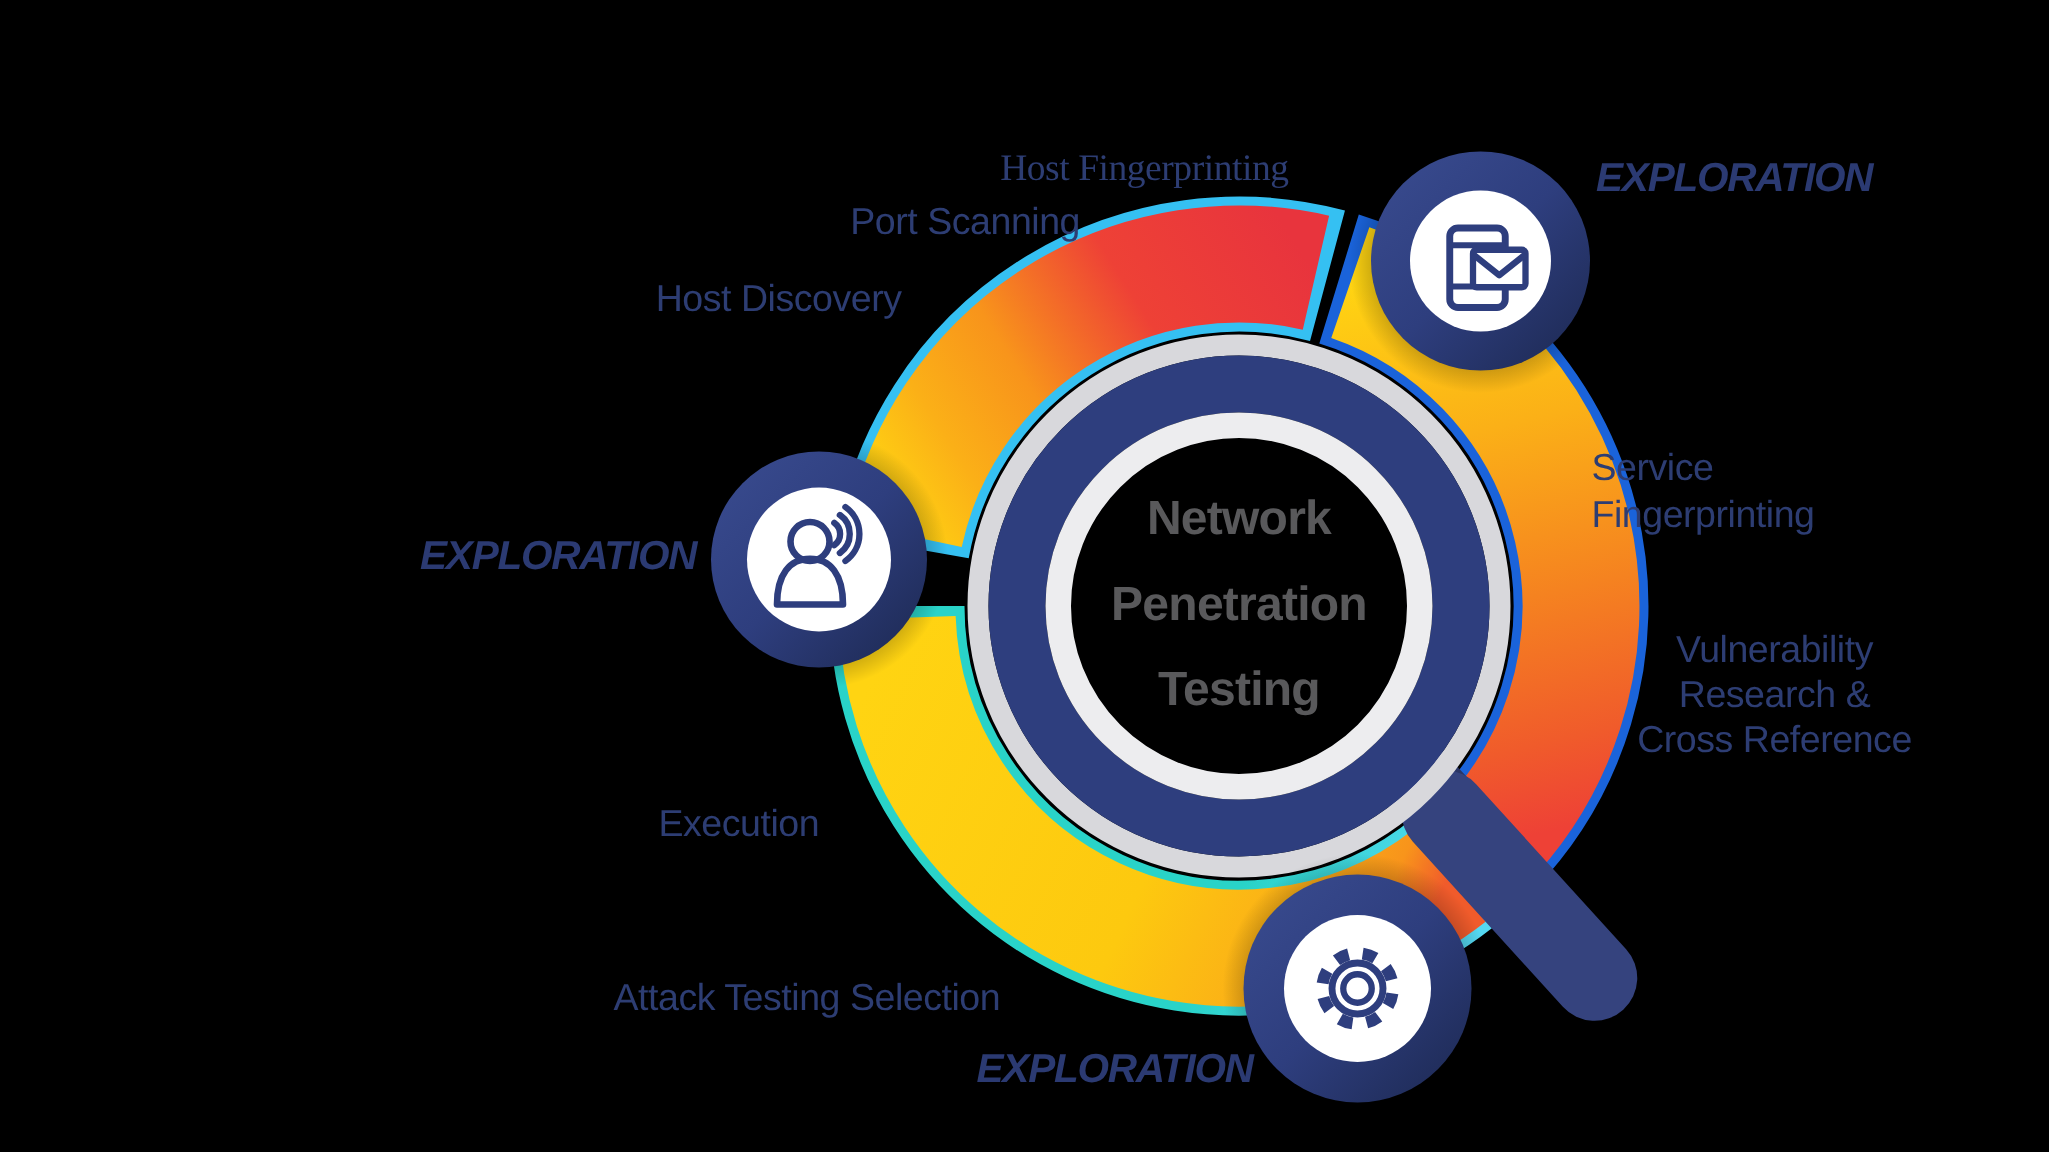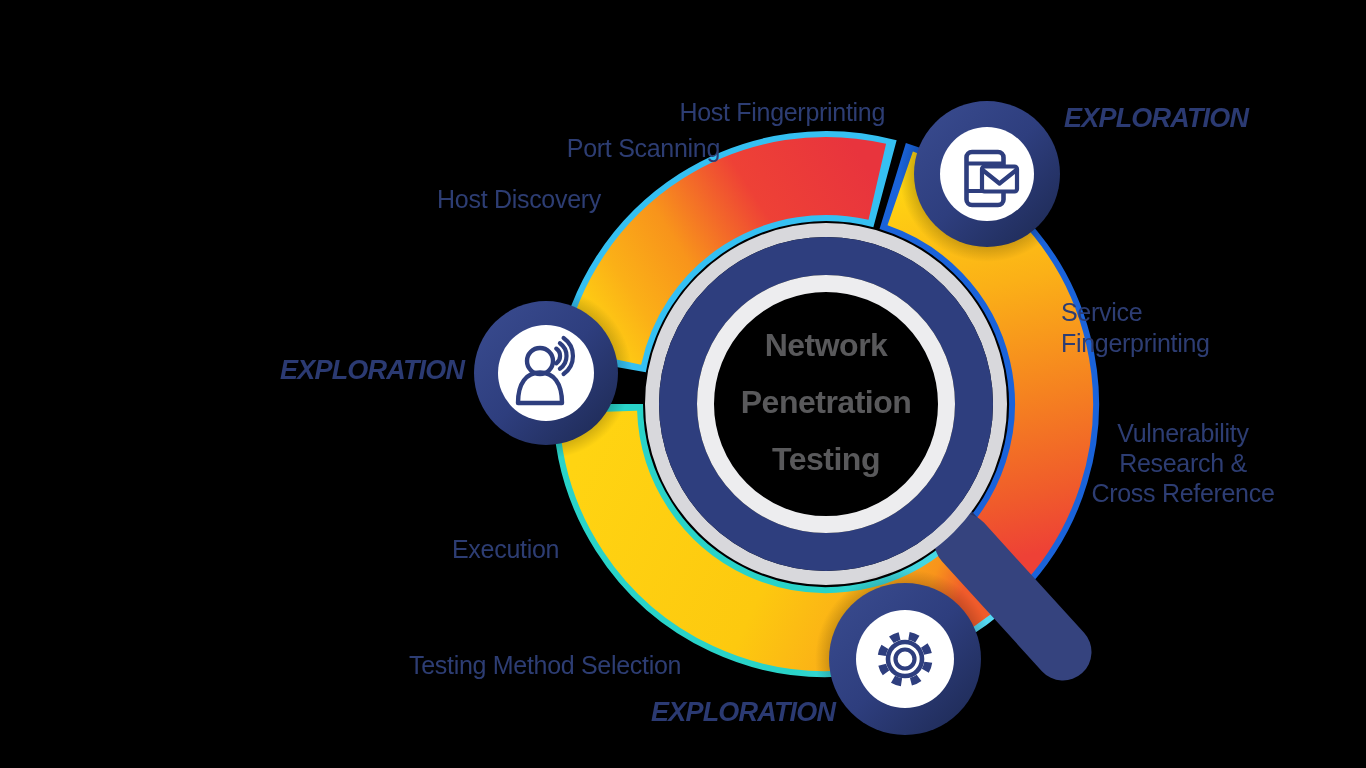--- a/index.html
+++ b/index.html
@@ -150,26 +150,26 @@
   </svg>
 
   <div id="center-title">Network
 Penetration
 Testing</div>
 
   <div class="heading" style="left:1064px;top:103px;">EXPLORATION</div>
   <div class="heading" style="left:280px;top:355px;">EXPLORATION</div>
   <div class="heading" style="left:651px;top:697px;">EXPLORATION</div>
 
-  <div class="lbl right-align" style="right:481px;top:97px;">Host Fingerprinting</div>
+  <div class="lbl right-align" style="right:507px;top:97px;font-family:Liberation Serif, serif;">Host Fingerprinting</div>
   <div class="lbl right-align" style="right:646px;top:133px;text-align:right;">Port Scanning</div>
   <div class="lbl right-align" style="right:765px;top:184px;">Host Discovery</div>
 
   <div class="lbl" style="left:1061px;top:297px;">Service
 Fingerprinting</div>
   <div class="lbl center-align" style="left:1083px;top:418px;width:200px;line-height:30px;">Vulnerability
 Research &amp;
 Cross Reference</div>
 
-  <div class="lbl" style="left:452px;top:534px;">Execution</div>
-  <div class="lbl" style="left:409px;top:650px;">Testing Method Selection</div>
+  <div class="lbl" style="left:439px;top:534px;">Execution</div>
+  <div class="lbl" style="left:409px;top:650px;">Attack Testing Selection</div>
 
 </div>
 
 </body></html>

